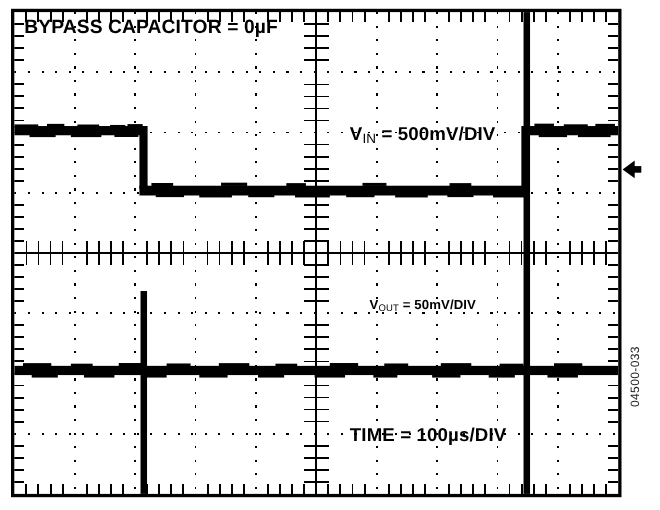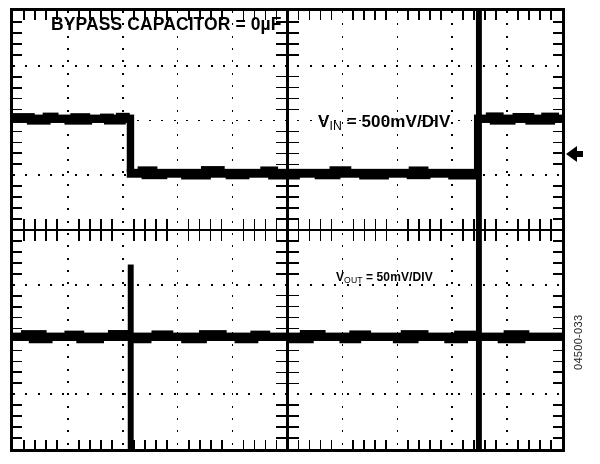--- a/index.html
+++ b/index.html
@@ -45,21 +45,20 @@
   }
   .anno .sub {
     font-size: 0.72em;
     vertical-align: -0.25em;
     font-weight: normal;
   }
   #title-bypass {
     left: 22px;
     top: 14px;
     font-size: 17.5px;
-    margin-left: 29px;
   }
   #title-line {
     left: 394px;
     top: 14px;
     font-size: 17.5px;
     line-height: 23px;
     white-space: normal;
     width: 170px;
   }
   #label-vin {
@@ -430,19 +429,20 @@
     </svg>
   </div>
 
   <div class="anno" id="title-bypass">BYPASS CAPACITOR = 0µF</div>
 
 
   <div class="anno" id="label-vin"><span>V</span><span class="sub">IN</span><span> = 500mV/DIV</span></div>
 
   <div class="anno" id="label-vout"><span>V</span><span class="sub">OUT</span><span> = 50mV/DIV</span></div>
 
+  <div class="anno" id="label-time">TIME = 100µs/DIV</div>
 
   <div id="trigger-arrow"></div>
   <div id="trigger-arrow-stem"></div>
 
   <div id="watermark">04500-033</div>
 
 </div>
 
 </body></html>

